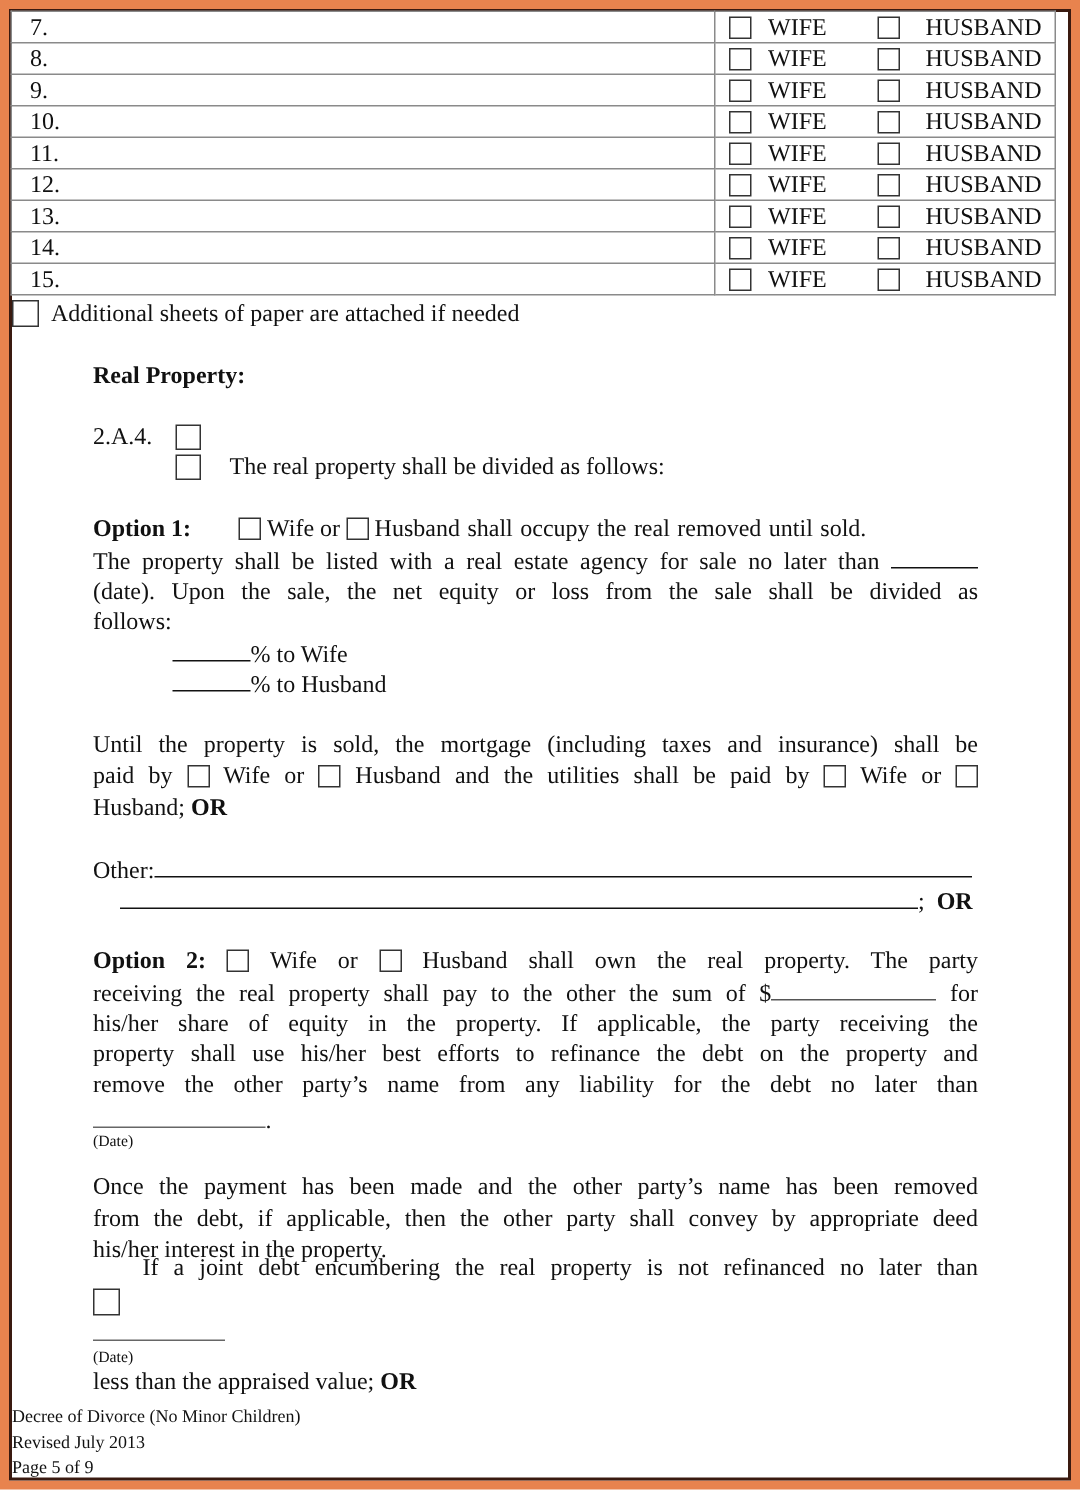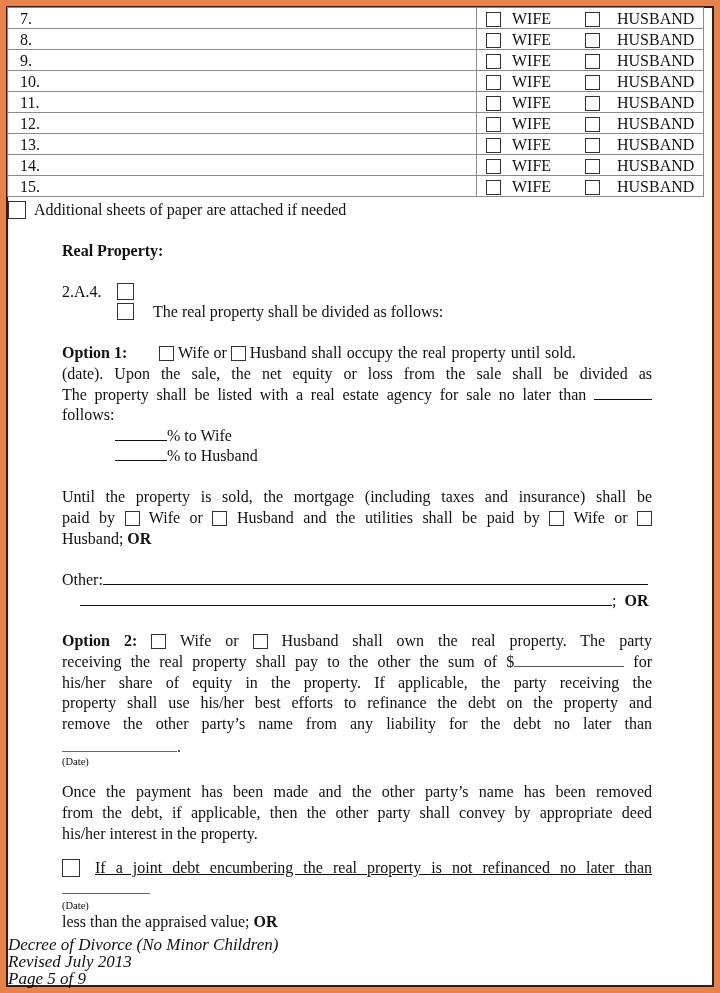--- a/index.html
+++ b/index.html
@@ -43,21 +43,21 @@
   .choice .wife-lbl { display: inline-block; width: 64px; padding-left: 11px; }
   .choice .husb-lbl { display: inline-block; padding-left: 17px; }
 
   .abs { position: absolute; font-size: 16px; line-height: 20.8px; white-space: nowrap; }
   .para { position: absolute; left: 62px; width: 590px; font-size: 16px; line-height: 20.8px; text-align: justify; }
   .para .line { display: block; text-align: justify; text-align-last: justify; height: 20.8px; white-space: nowrap; }
   .para .line.last { text-align-last: left; }
   b { font-weight: bold; text-align: right; }
   .blank { display: inline-block; border-bottom: 1px solid #111; height: 14px; vertical-align: baseline; }
   .small { font-size: 10.5px; }
-  .footer { position: absolute; left: 8px; font-style: italic; font-size: 17px; line-height: 17px; }
+  .footer { position: absolute; left: 8px; font-size: 12px; line-height: 17px; }
 </style>
 </head>
 <body>
 
 <div class="frame">
   <div class="inner"></div>
 </div>
 
 <div class="page">
 
@@ -111,26 +111,26 @@
 
   <div class="abs" style="left:62px; top:282px;">
     <span>2.A.4.</span>
   </div>
   <span class="cb" style="position:absolute; left:117px; top:283px; width:17px; height:17px;"></span>
   <span class="cb" style="position:absolute; left:117px; top:303px; width:17px; height:17px;"></span>
   <div class="abs" style="left:153px; top:302px;">The real property shall be divided as follows:</div>
 
   <div class="para" style="top:343px;">
     <span class="line" style="text-align-last:left;">
-      <b>Option 1:</b><span style="display:inline-block;width:32px;"></span><span class="cb"></span> <span>Wife or</span> <span class="cb"></span> <span style="word-spacing:1px;">Husband shall occupy the real property until sold.</span>
+      <b>Option 1:</b><span style="display:inline-block;width:32px;"></span><span class="cb"></span> <span>Wife or</span> <span class="cb"></span> <span style="word-spacing:1px;">Husband shall occupy the real removed until sold.</span>
     </span>
-    <span class="line" style="word-spacing:3px;">(date).  Upon the sale, the net equity or loss from the sale shall be divided as</span>
     <span class="line">
       <span>The property shall be listed with a real estate agency for sale no later than</span> <span class="blank" style="width:58px;"></span>
     </span>
+    <span class="line" style="word-spacing:3px;">(date).  Upon the sale, the net equity or loss from the sale shall be divided as</span>
     <span class="line last">follows:</span>
   </div>
   <div class="abs" style="left:115px; top:426px;">
     <span class="blank" style="width:52px;"></span><span>% to Wife</span>
   </div>
   <div class="abs" style="left:115px; top:446px;">
     <span class="blank" style="width:52px;"></span><span>% to Husband</span>
   </div>
 
   <div class="para" style="top:487px;">
@@ -166,21 +166,21 @@
   </div>
   <div class="abs small" style="left:62px; top:752px;">(Date)</div>
 
   <div class="para" style="top:782px;">
     <span class="line">Once the payment has been made and the other party’s name has been removed</span>
     <span class="line">from the debt, if applicable, then the other party shall convey by appropriate deed</span>
     <span class="line last">his/her interest in the property.</span>
   </div>
 
   <span class="cb" style="position:absolute; left:62px; top:859px; width:18px; height:18px;"></span>
-  <div class="abs" style="left:95px; top:858px; width:557px; text-align:justify; text-align-last:justify;text-decoration:underline;">If a joint debt encumbering the real property is not refinanced no later than</div>
+  <div class="abs" style="left:95px; top:836px; width:557px; text-align:justify; text-align-last:justify;">If a joint debt encumbering the real property is not refinanced no later than</div>
   <div class="abs" style="left:62px; top:879px;">
     <span class="blank" style="width:88px; border-bottom-color:#666;"></span>
   </div>
   <div class="abs small" style="left:62px; top:896px;">(Date)</div>
   <div class="abs" style="left:62px; top:912px;">
     <span>less than the appraised value;</span> <b>OR</b>
   </div>
 
   <div class="footer" style="top:936px;">Decree of Divorce (No Minor Children)</div>
   <div class="footer" style="top:953px;">Revised July 2013</div>

